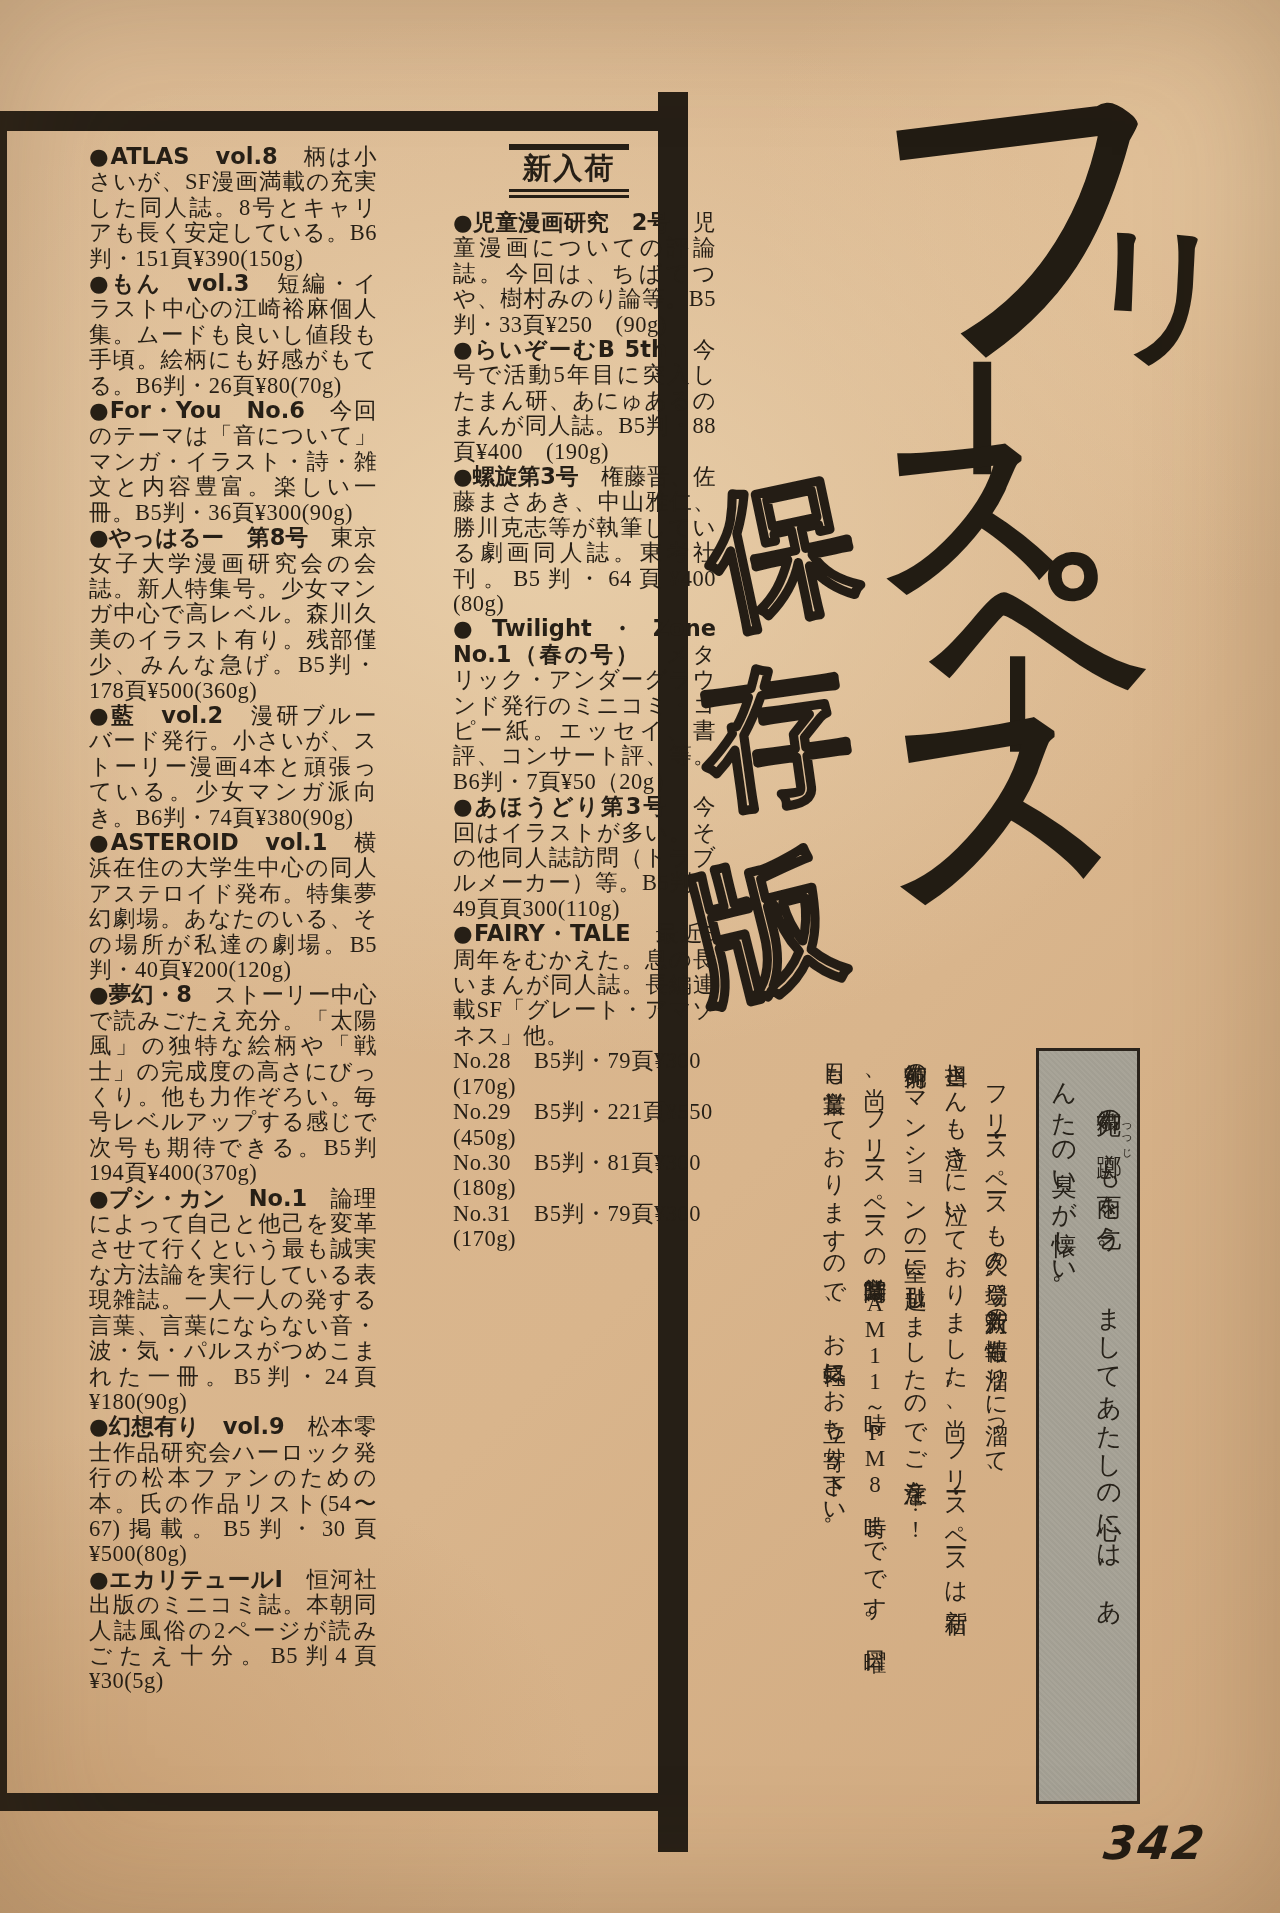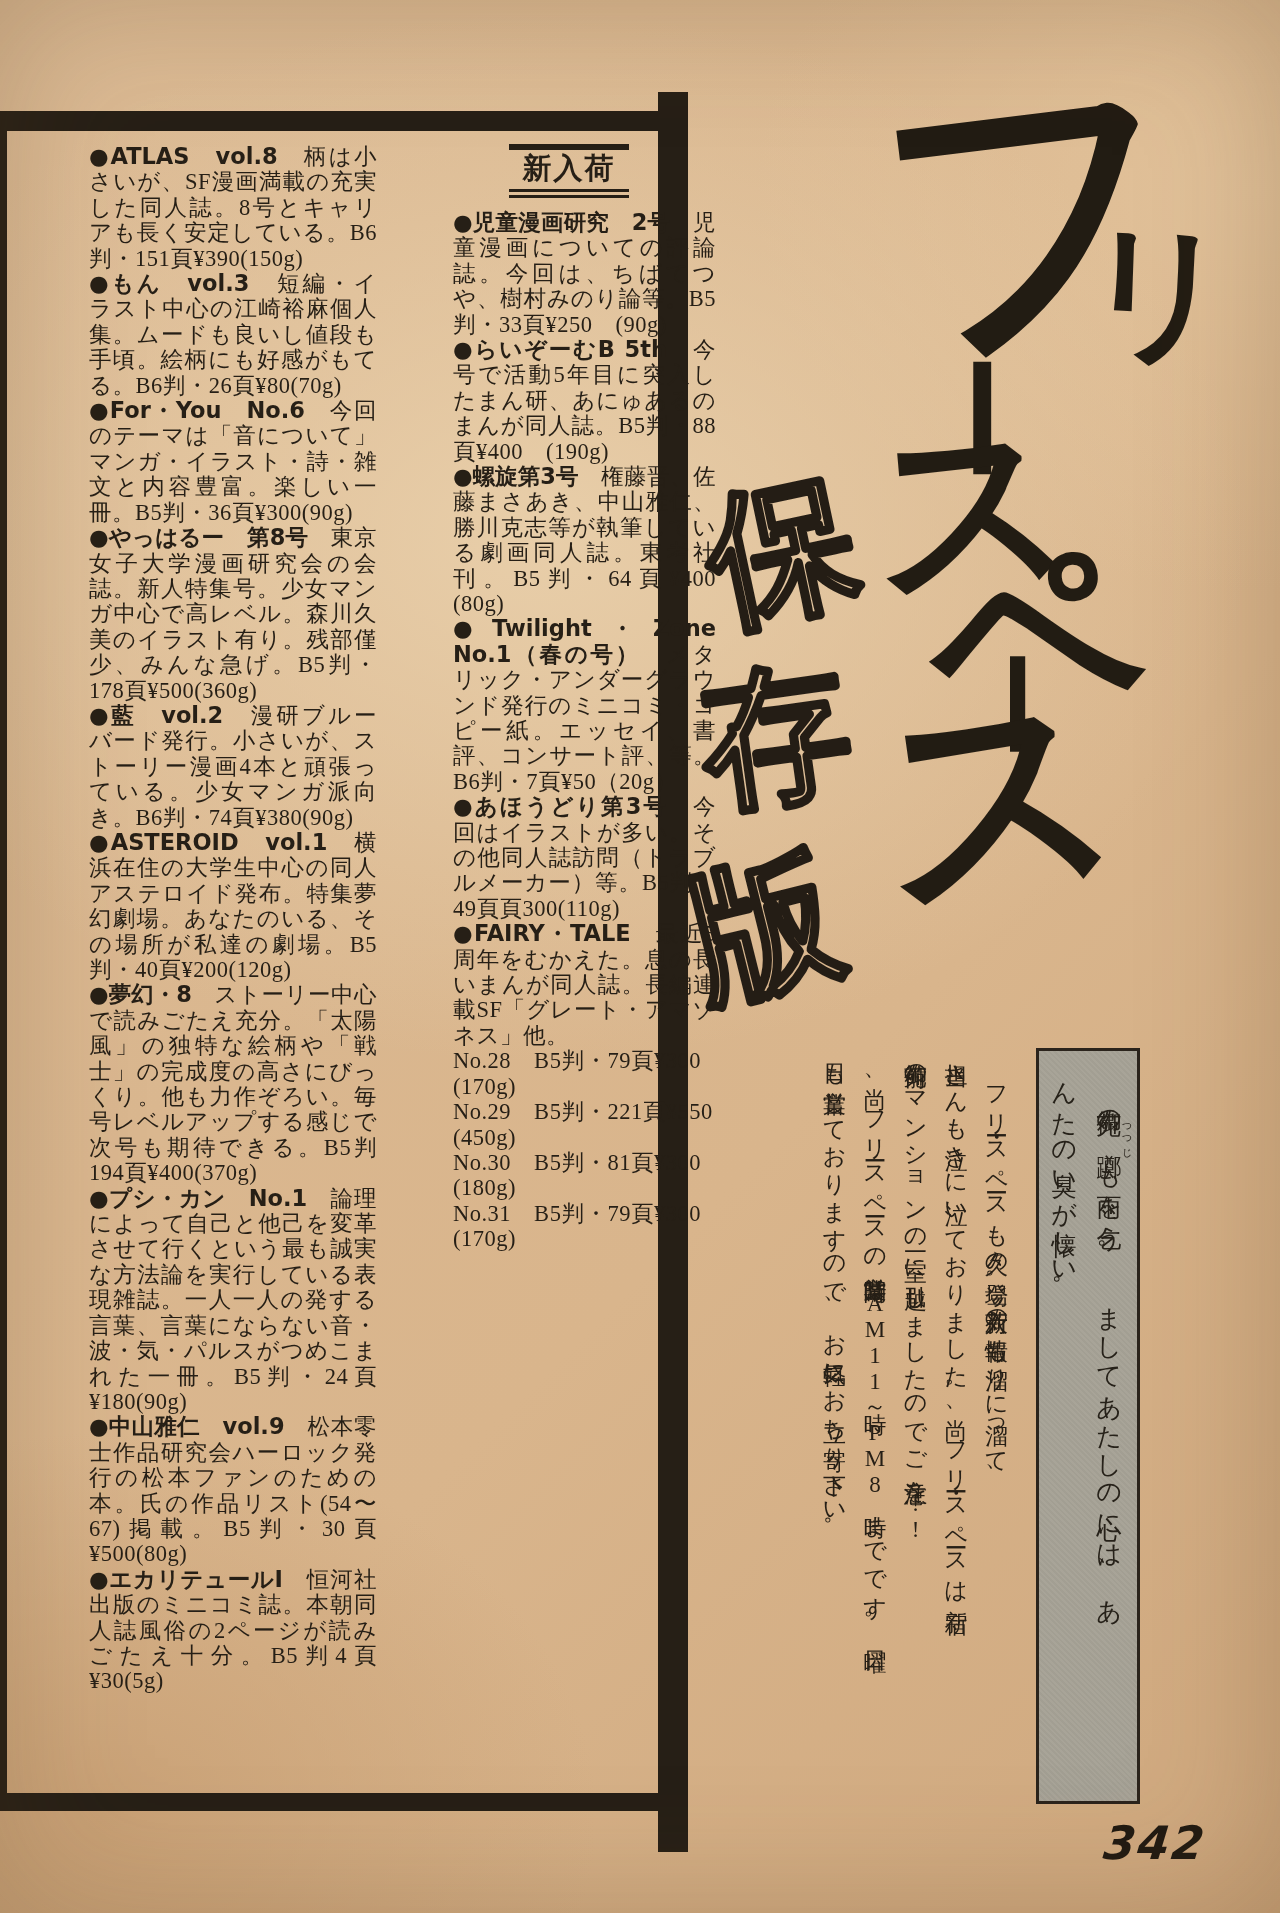--- a/index.html
+++ b/index.html
@@ -115,21 +115,21 @@
   <div class="listing-box">
     <div class="col col1">
         <p class="entry"><b class="entry-name">●ATLAS　vol.8　</b><span class="entry-desc">柄は小さいが、SF漫画満載の充実した同人誌。8号とキャリアも長く安定している。B6判・151頁¥390(150g)</span></p>
         <p class="entry"><b class="entry-name">●もん　vol.3　</b><span class="entry-desc">短編・イラスト中心の江崎裕麻個人集。ムードも良いし値段も手頃。絵柄にも好感がもてる。B6判・26頁¥80(70g)</span></p>
         <p class="entry"><b class="entry-name">●For・You　No.6　</b><span class="entry-desc">今回のテーマは「音について」マンガ・イラスト・詩・雑文と内容豊富。楽しい一冊。B5判・36頁¥300(90g)</span></p>
         <p class="entry"><b class="entry-name">●やっはるー　第8号　</b><span class="entry-desc">東京女子大学漫画研究会の会誌。新人特集号。少女マンガ中心で高レベル。森川久美のイラスト有り。残部僅少、みんな急げ。B5判・178頁¥500(360g)</span></p>
         <p class="entry"><b class="entry-name">●藍　vol.2　</b><span class="entry-desc">漫研ブルーバード発行。小さいが、ストーリー漫画4本と頑張っている。少女マンガ派向き。B6判・74頁¥380(90g)</span></p>
         <p class="entry"><b class="entry-name">●ASTEROID　vol.1　</b><span class="entry-desc">横浜在住の大学生中心の同人アステロイド発布。特集夢幻劇場。あなたのいる、その場所が私達の劇場。B5判・40頁¥200(120g)</span></p>
         <p class="entry"><b class="entry-name">●夢幻・8　</b><span class="entry-desc">ストーリー中心で読みごたえ充分。「太陽風」の独特な絵柄や「戦士」の完成度の高さにびっくり。他も力作ぞろい。毎号レベルアップする感じで次号も期待できる。B5判194頁¥400(370g)</span></p>
         <p class="entry"><b class="entry-name">●プシ・カン　No.1　</b><span class="entry-desc">論理によって自己と他己を変革させて行くという最も誠実な方法論を実行している表現雑誌。一人一人の発する言葉、言葉にならない音・波・気・パルスがつめこまれた一冊。B5判・24頁¥180(90g)</span></p>
-        <p class="entry"><b class="entry-name">●中山雅仁　vol.9　</b><span class="entry-desc">松本零士作品研究会ハーロック発行の松本ファンのための本。氏の作品リスト(54〜67)掲載。B5判・30頁¥500(80g)</span></p>
+        <p class="entry"><b class="entry-name">●幻想有り　vol.9　</b><span class="entry-desc">松本零士作品研究会ハーロック発行の松本ファンのための本。氏の作品リスト(54〜67)掲載。B5判・30頁¥500(80g)</span></p>
         <p class="entry"><b class="entry-name">●エカリテュールⅠ　</b><span class="entry-desc">恒河社出版のミニコミ誌。本朝同人誌風俗の2ページが読みごたえ十分。B5判4頁¥30(5g)</span></p>
       </div>
     <div class="col col2">
       <div class="header-box">
         <span>新入荷</span>
       </div>
       <div>
           <p class="entry"><b class="entry-name">●児童漫画研究　2号　</b><span class="entry-desc">児童漫画についての評論誌。今回は、ちばてつや、樹村みのり論等。B5判・33頁¥250　(90g)</span></p>
           <p class="entry"><b class="entry-name">●らいぞーむB 5th　</b><span class="entry-desc">今号で活動5年目に突入したまん研、あにゅあるのまんが同人誌。B5判・88頁¥400　(190g)</span></p>
           <p class="entry"><b class="entry-name">●螺旋第3号　</b><span class="entry-desc">権藤晋、佐藤まさあき、中山雅仁、勝川克志等が執筆している劇画同人誌。東考社刊。B5判・64頁¥400　(80g)</span></p>

